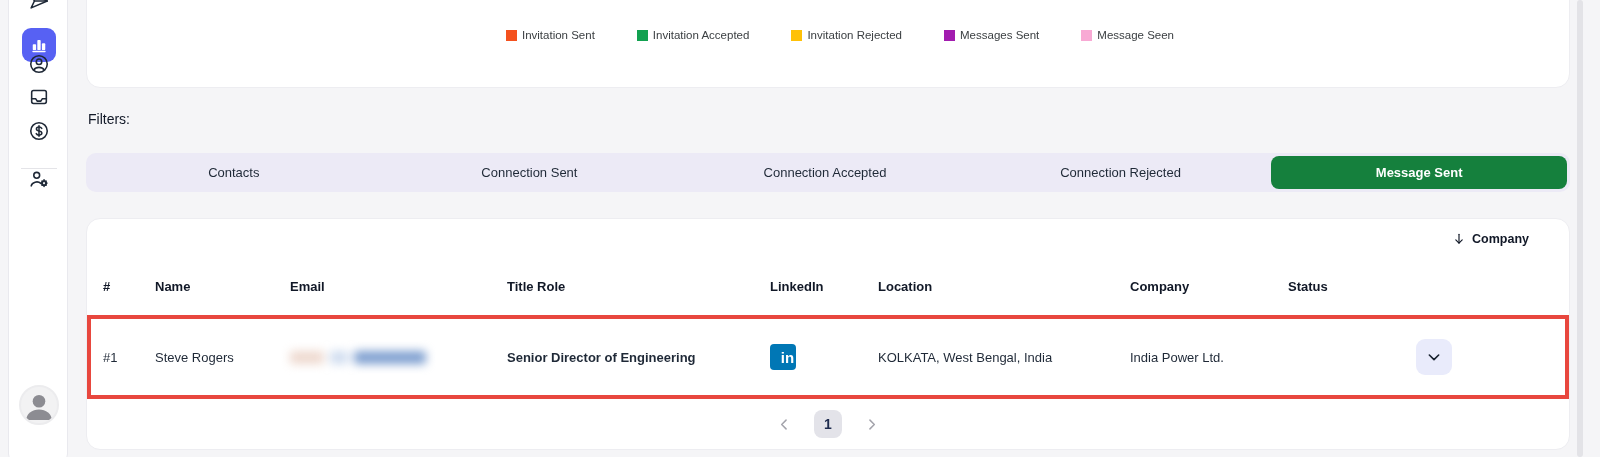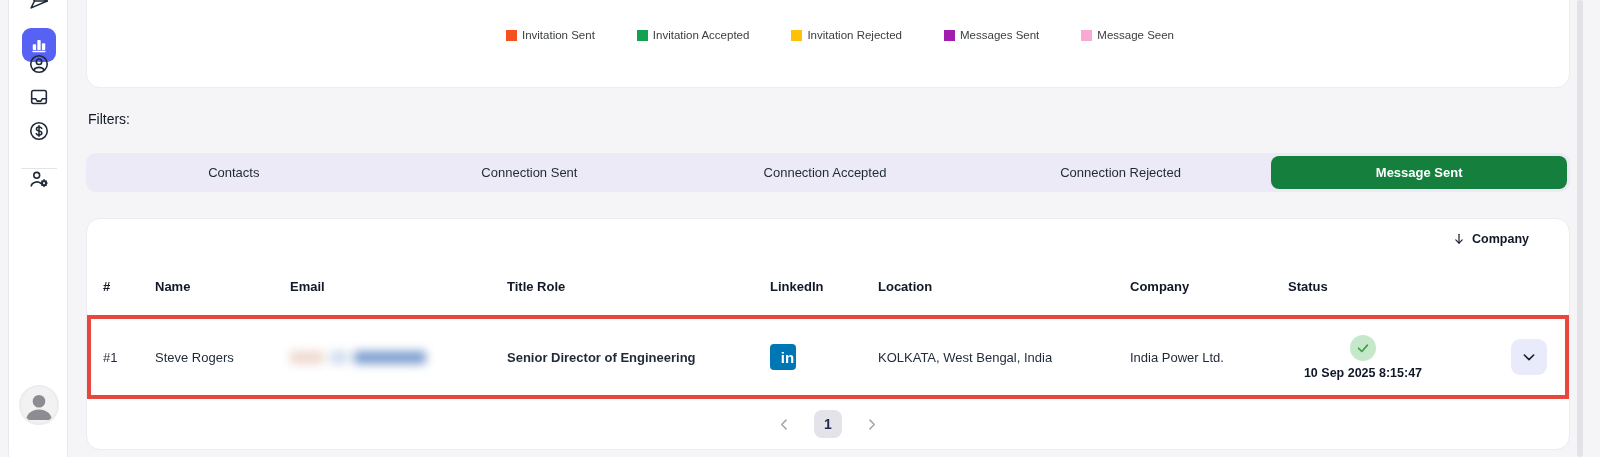--- a/index.html
+++ b/index.html
@@ -245,28 +245,20 @@
         <i class="blob-a"></i>
           <i class="blob-b"></i>
           <i class="blob-c"></i>
       </span>
       <span class="cell-bold">Senior Director of Engineering</span>
       <span>
         <span class="linkedin-badge">in</span>
       </span>
       <span>KOLKATA, West Bengal, India</span>
       <span>India Power Ltd.</span>
-      <span class="status-cell">
-        <span class="check-circle">
-          <svg width="14" height="14" viewBox="0 0 24 24" fill="none" stroke="#43a047" stroke-width="3" stroke-linecap="round" stroke-linejoin="round">
-              <path d="M4.5 12.5 L10 18 L19.5 7"></path>
-            </svg>
-        </span>
-        <span class="status-time">10 Sep 2025 8:15:47</span>
-      </span>
       <button class="expand-btn">
         <svg width="16" height="16" viewBox="0 0 24 24" fill="none" stroke="#17202e" stroke-width="2.4" stroke-linecap="round" stroke-linejoin="round">
             <path d="M5 9 l7 7 7-7"></path>
           </svg>
       </button>
     </div>
 
     <div class="pagination">
       <button class="page-arrow">
         <svg width="15" height="15" viewBox="0 0 24 24" fill="none" stroke="#a3a3ab" stroke-width="2.4" stroke-linecap="round" stroke-linejoin="round">

